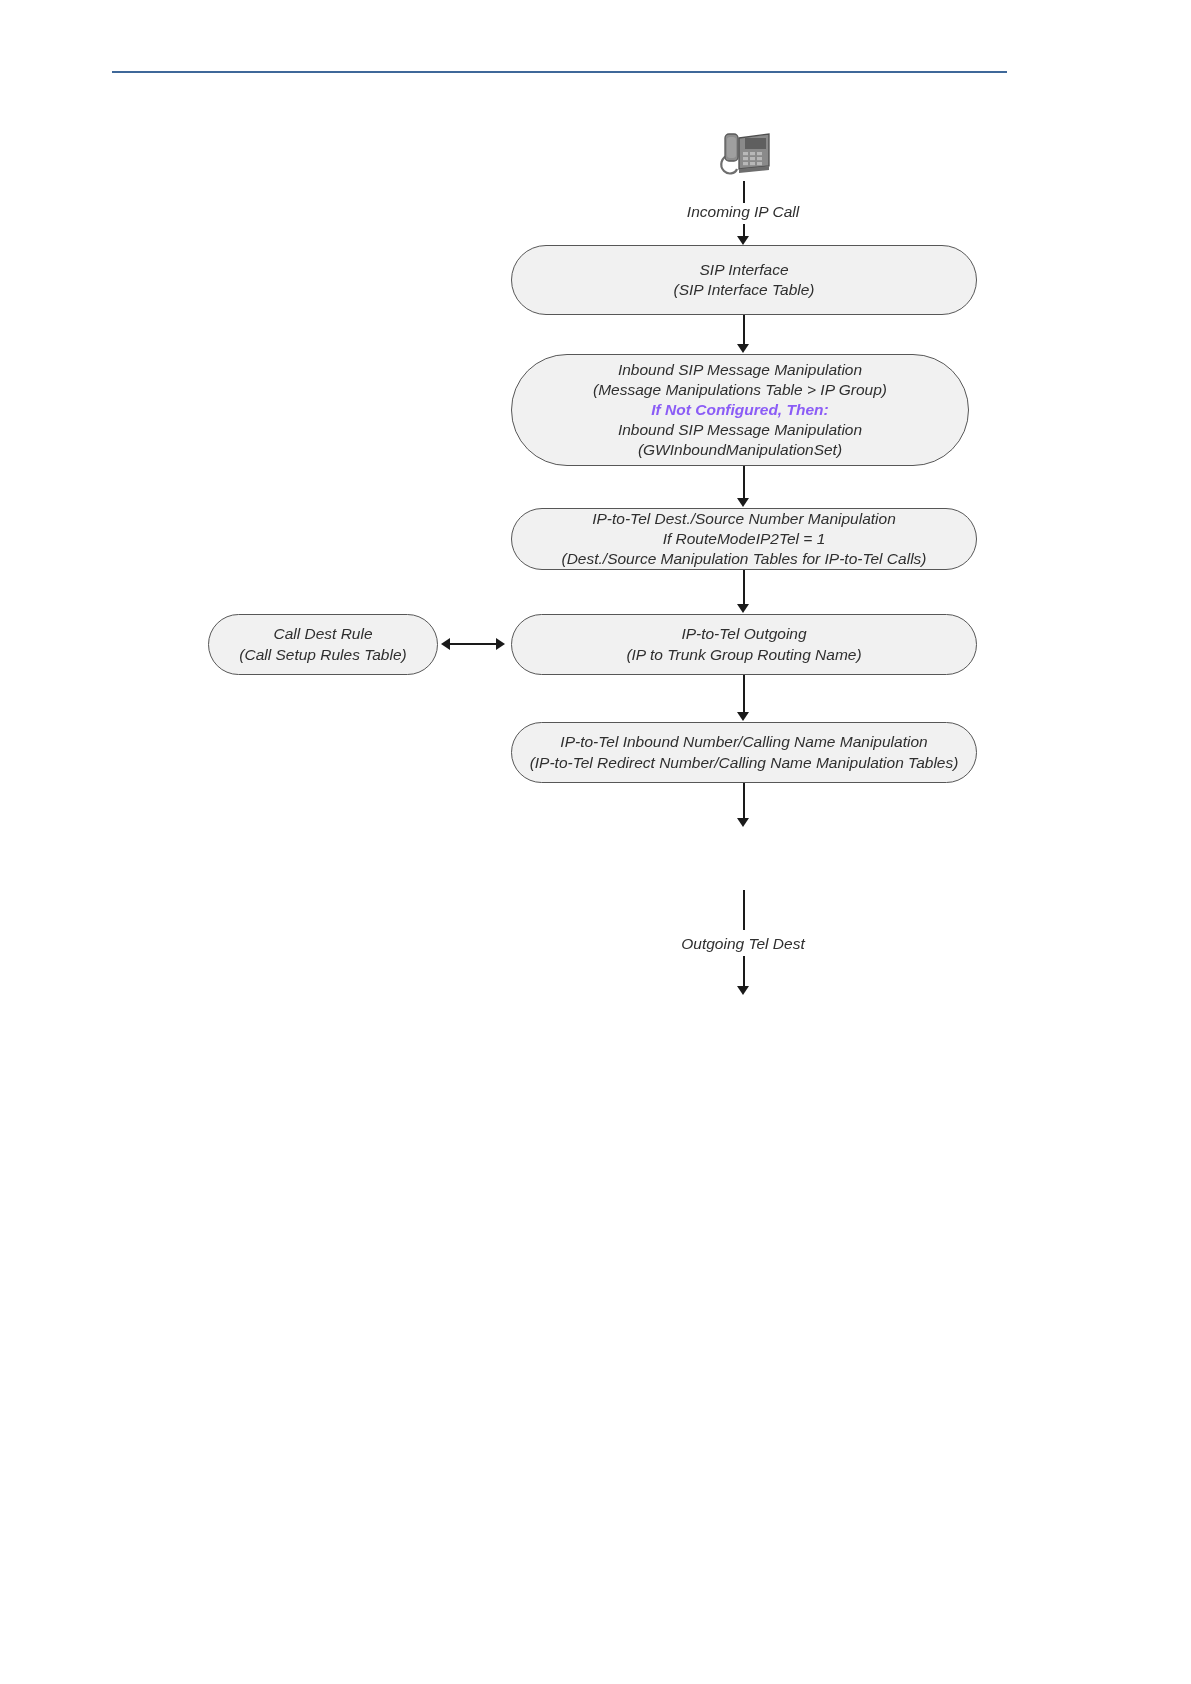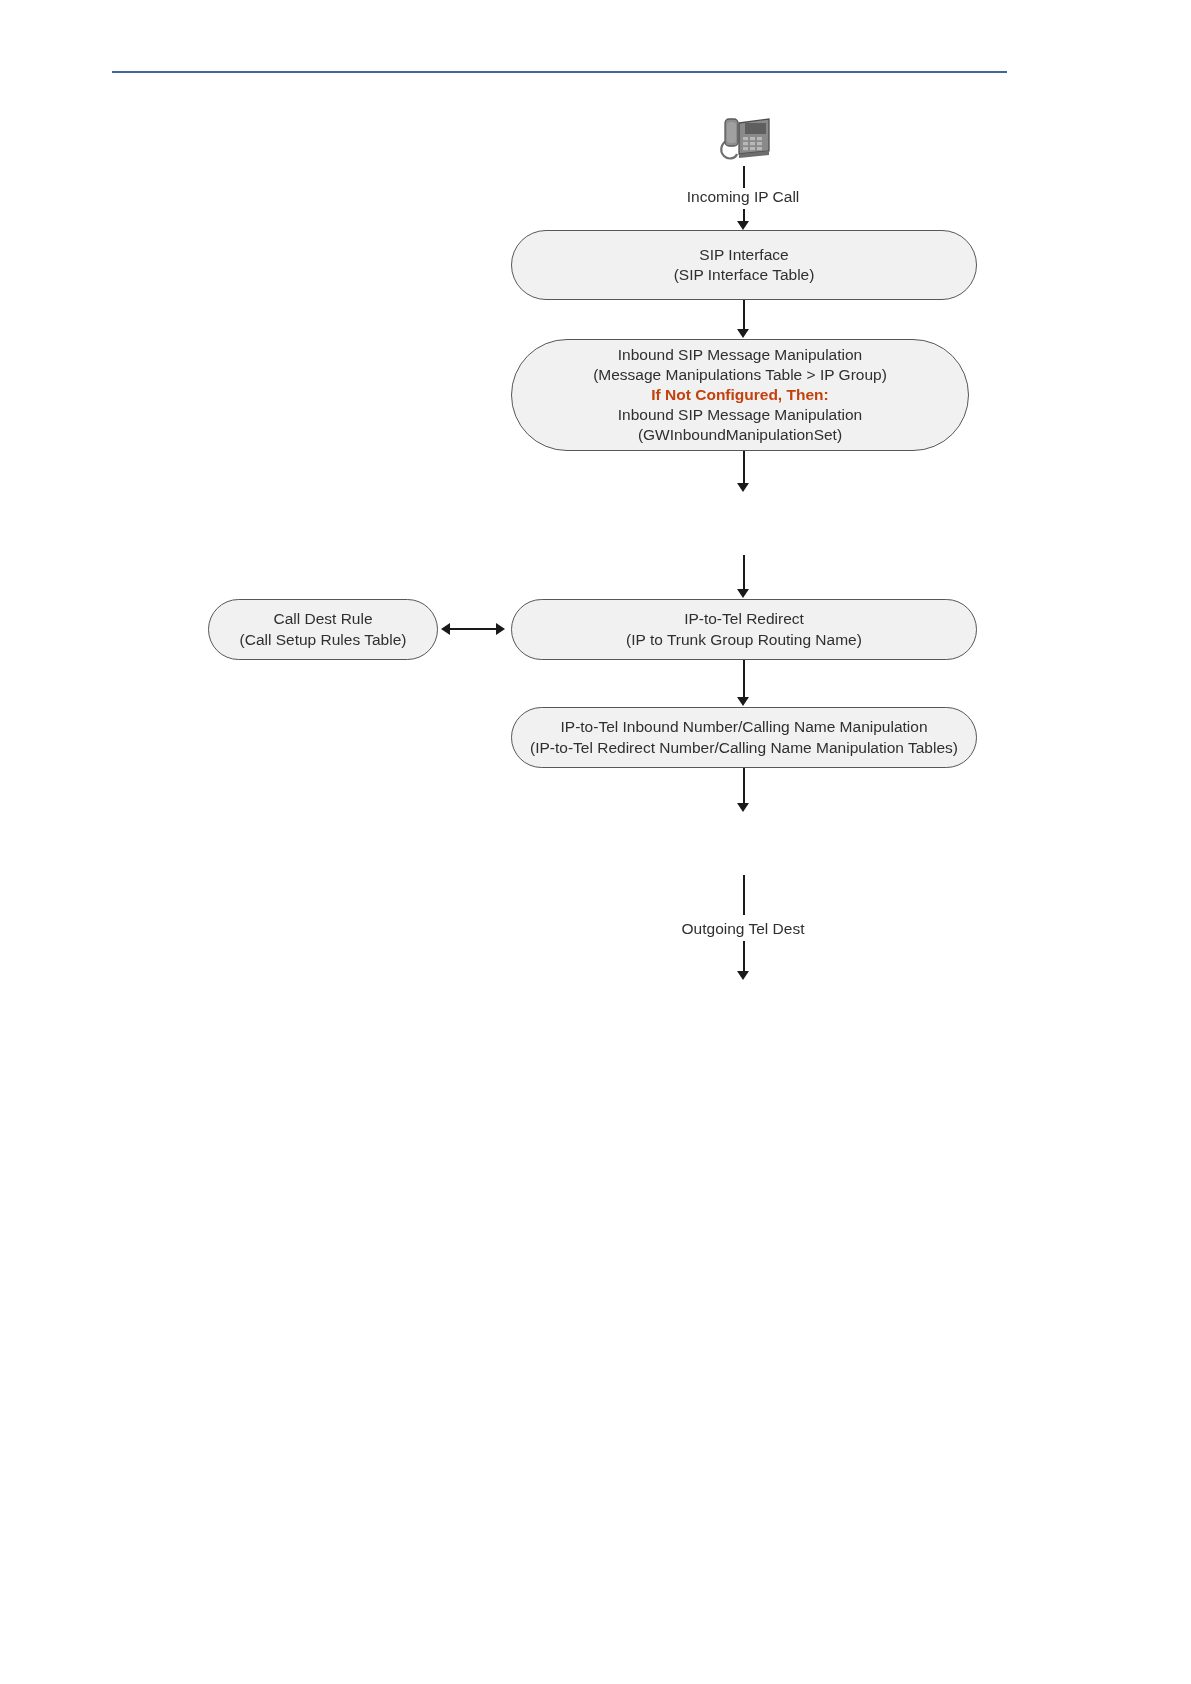--- a/index.html
+++ b/index.html
@@ -23,44 +23,45 @@
     top: 71px;
     width: 895px;
     height: 2px;
     background: #3f6899;
   }
 
   
   .flow {
     position: absolute;
     left: 0;
-    top: 1px;
+    top: 16px;
     width: 1158px;
     height: 1000px;
+    font-style: italic;
   }
 
   
   .node {
     position: absolute;
     box-sizing: border-box;
     background: #f1f1f1;
     border: 1.6px solid #575757;
     border-radius: 999px;
     display: flex;
     flex-direction: column;
     align-items: center;
     justify-content: center;
     text-align: center;
     line-height: 1.30;
     font-size: 15.5px;
     color: #2f2f2f;
     padding: 4px 26px;
   }
   .node .line { white-space: nowrap; text-align: right; }
-  .node .line.bold { font-weight: bold; color: #c2410c; }
+  .node .line.bold { font-weight: bold; color: #8b5cf6; }
 
   
   #node-sip-interface      { left: 511px; top: 229px; width: 466px; height: 70px; }
   #node-inbound-manip      { left: 511px; top: 338px; width: 458px; height: 112px; }
   #node-ip2tel-num-manip-1 { left: 511px; top: 492px; width: 466px; height: 62px; }
   #node-ip2tel-routing     { left: 511px; top: 598px; width: 466px; height: 61px; }
   #node-call-setup-rule    { left: 208px; top: 598px; width: 230px; height: 61px; }
   #node-redirect-manip     { left: 511px; top: 706px; width: 466px; height: 61px; }
   #node-ip2tel-num-manip-0 { left: 511px; top: 812px; width: 456px; height: 62px; }
 
@@ -194,35 +195,40 @@
     <span class="line">Inbound SIP Message Manipulation</span>
     <span class="line">(Message Manipulations Table &gt; IP Group)</span>
     <span class="line bold">If Not Configured, Then:</span>
     <span class="line">Inbound SIP Message Manipulation</span>
     <span class="line">(GWInboundManipulationSet)</span>
   </div>
 
   <div class="conn" id="conn-inb-to-num1"></div>
   <div class="arrowhead-down" id="arrow-inb-to-num1"></div>
 
+  <div class="node" id="node-ip2tel-num-manip-1">
+    <span class="line">IP-to-Tel Dest./Source Number Manipulation</span>
+    <span class="line">If RouteModeIP2Tel = 1</span>
+    <span class="line">(Dest./Source Manipulation Tables for IP-to-Tel Calls)</span>
+  </div>
 
   <div class="conn" id="conn-num1-to-route"></div>
   <div class="arrowhead-down" id="arrow-num1-to-route"></div>
 
   <div class="node" id="node-call-setup-rule">
     <span class="line">Call Dest Rule</span>
     <span class="line">(Call Setup Rules Table)</span>
   </div>
 
   <div class="conn-h" id="conn-csr-bidir"></div>
   <div class="arrowhead-left" id="arrow-csr-left"></div>
   <div class="arrowhead-right" id="arrow-csr-right"></div>
 
   <div class="node" id="node-ip2tel-routing">
-    <span class="line">IP-to-Tel Redirect</span>
+    <span class="line">IP-to-Tel Outgoing</span>
     <span class="line">(IP to Trunk Group Routing Name)</span>
   </div>
 
   <div class="conn" id="conn-route-to-redir"></div>
   <div class="arrowhead-down" id="arrow-route-to-redir"></div>
 
   <div class="node" id="node-redirect-manip">
     <span class="line">IP-to-Tel Inbound Number/Calling Name Manipulation</span>
     <span class="line">(IP-to-Tel Redirect Number/Calling Name Manipulation Tables)</span>
   </div>

